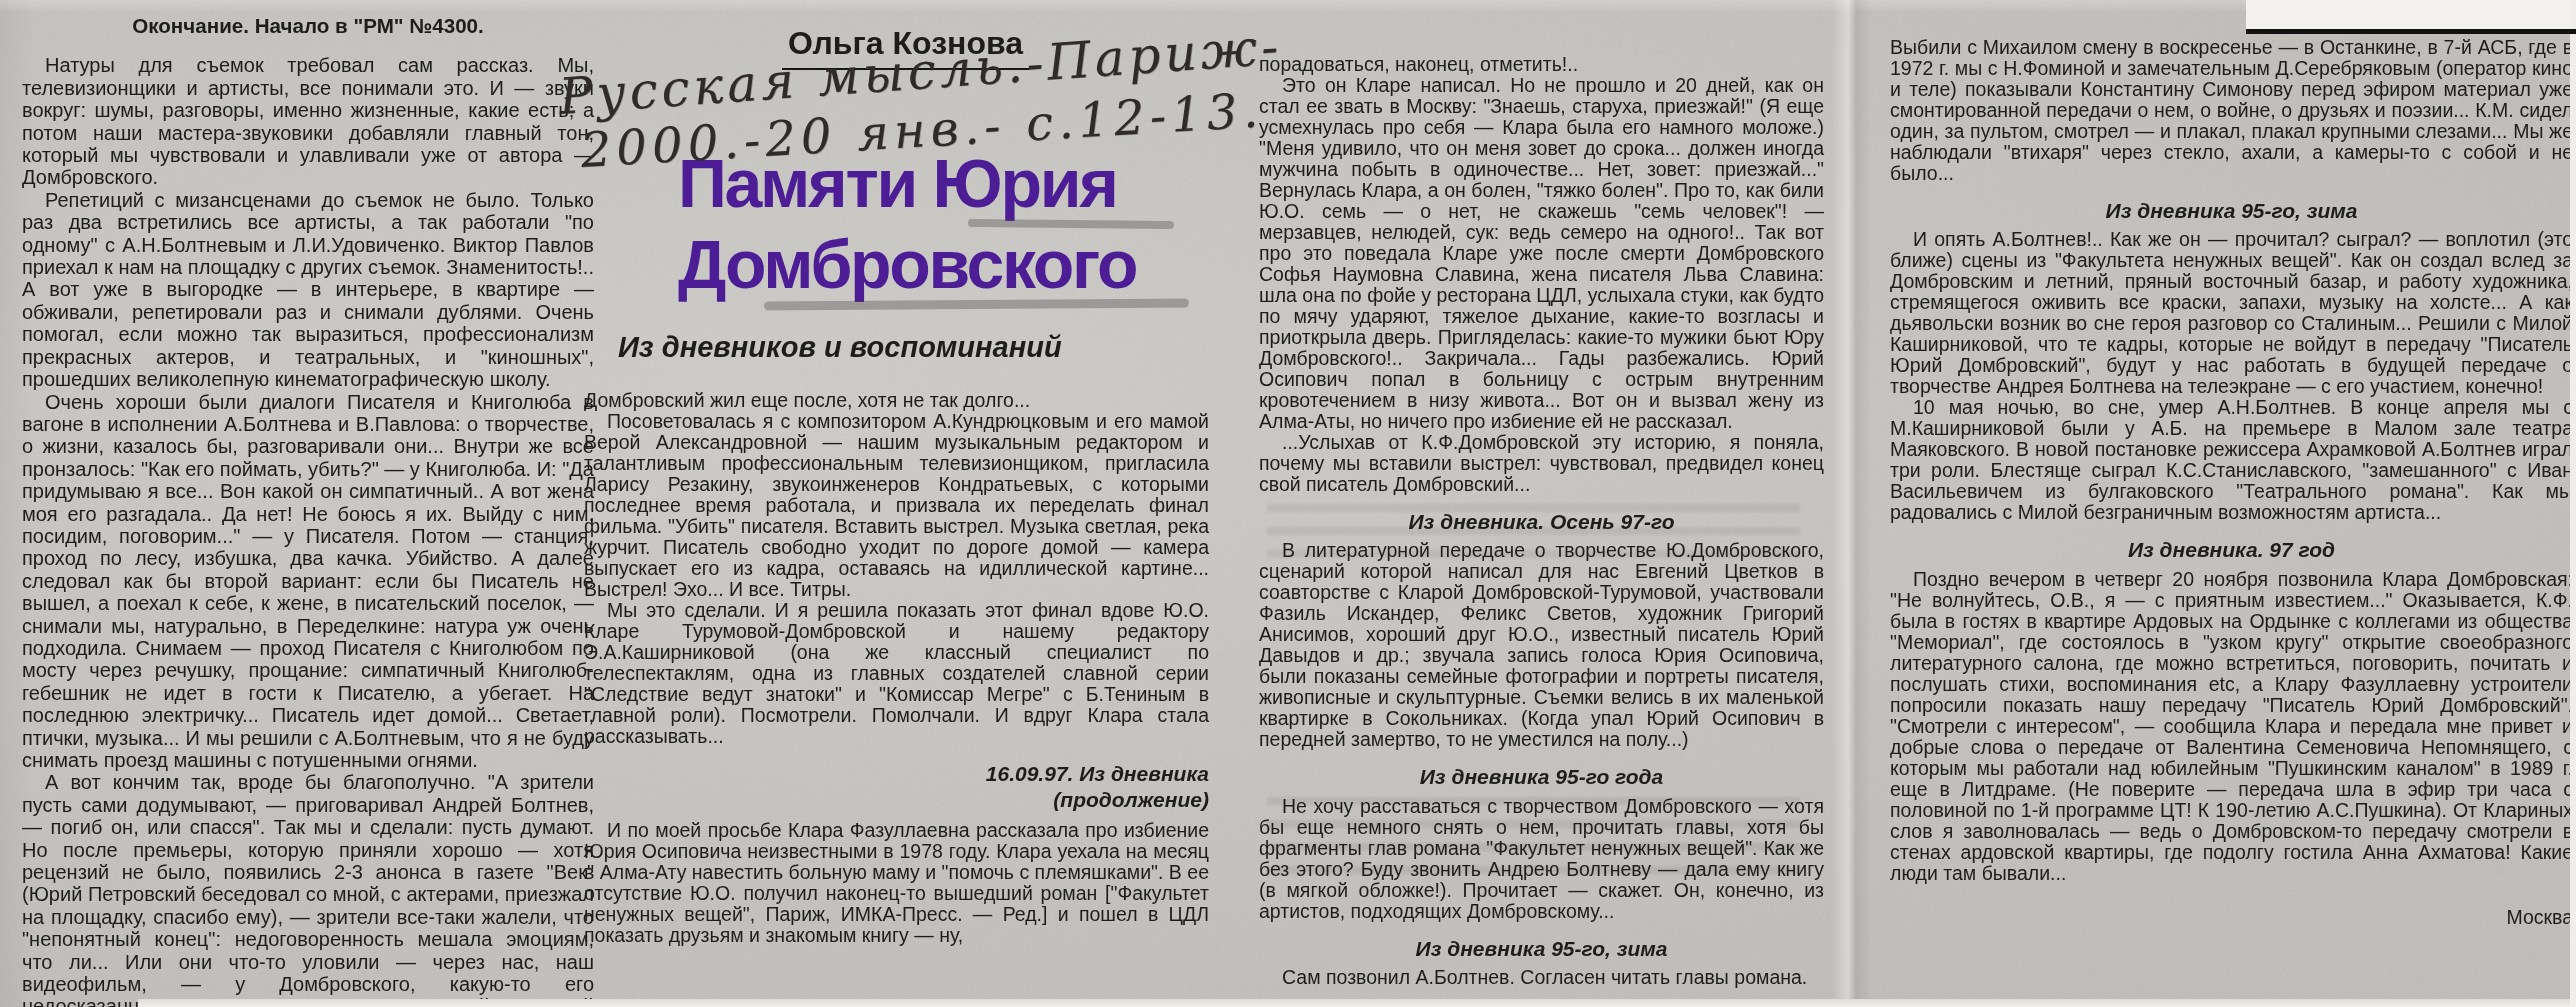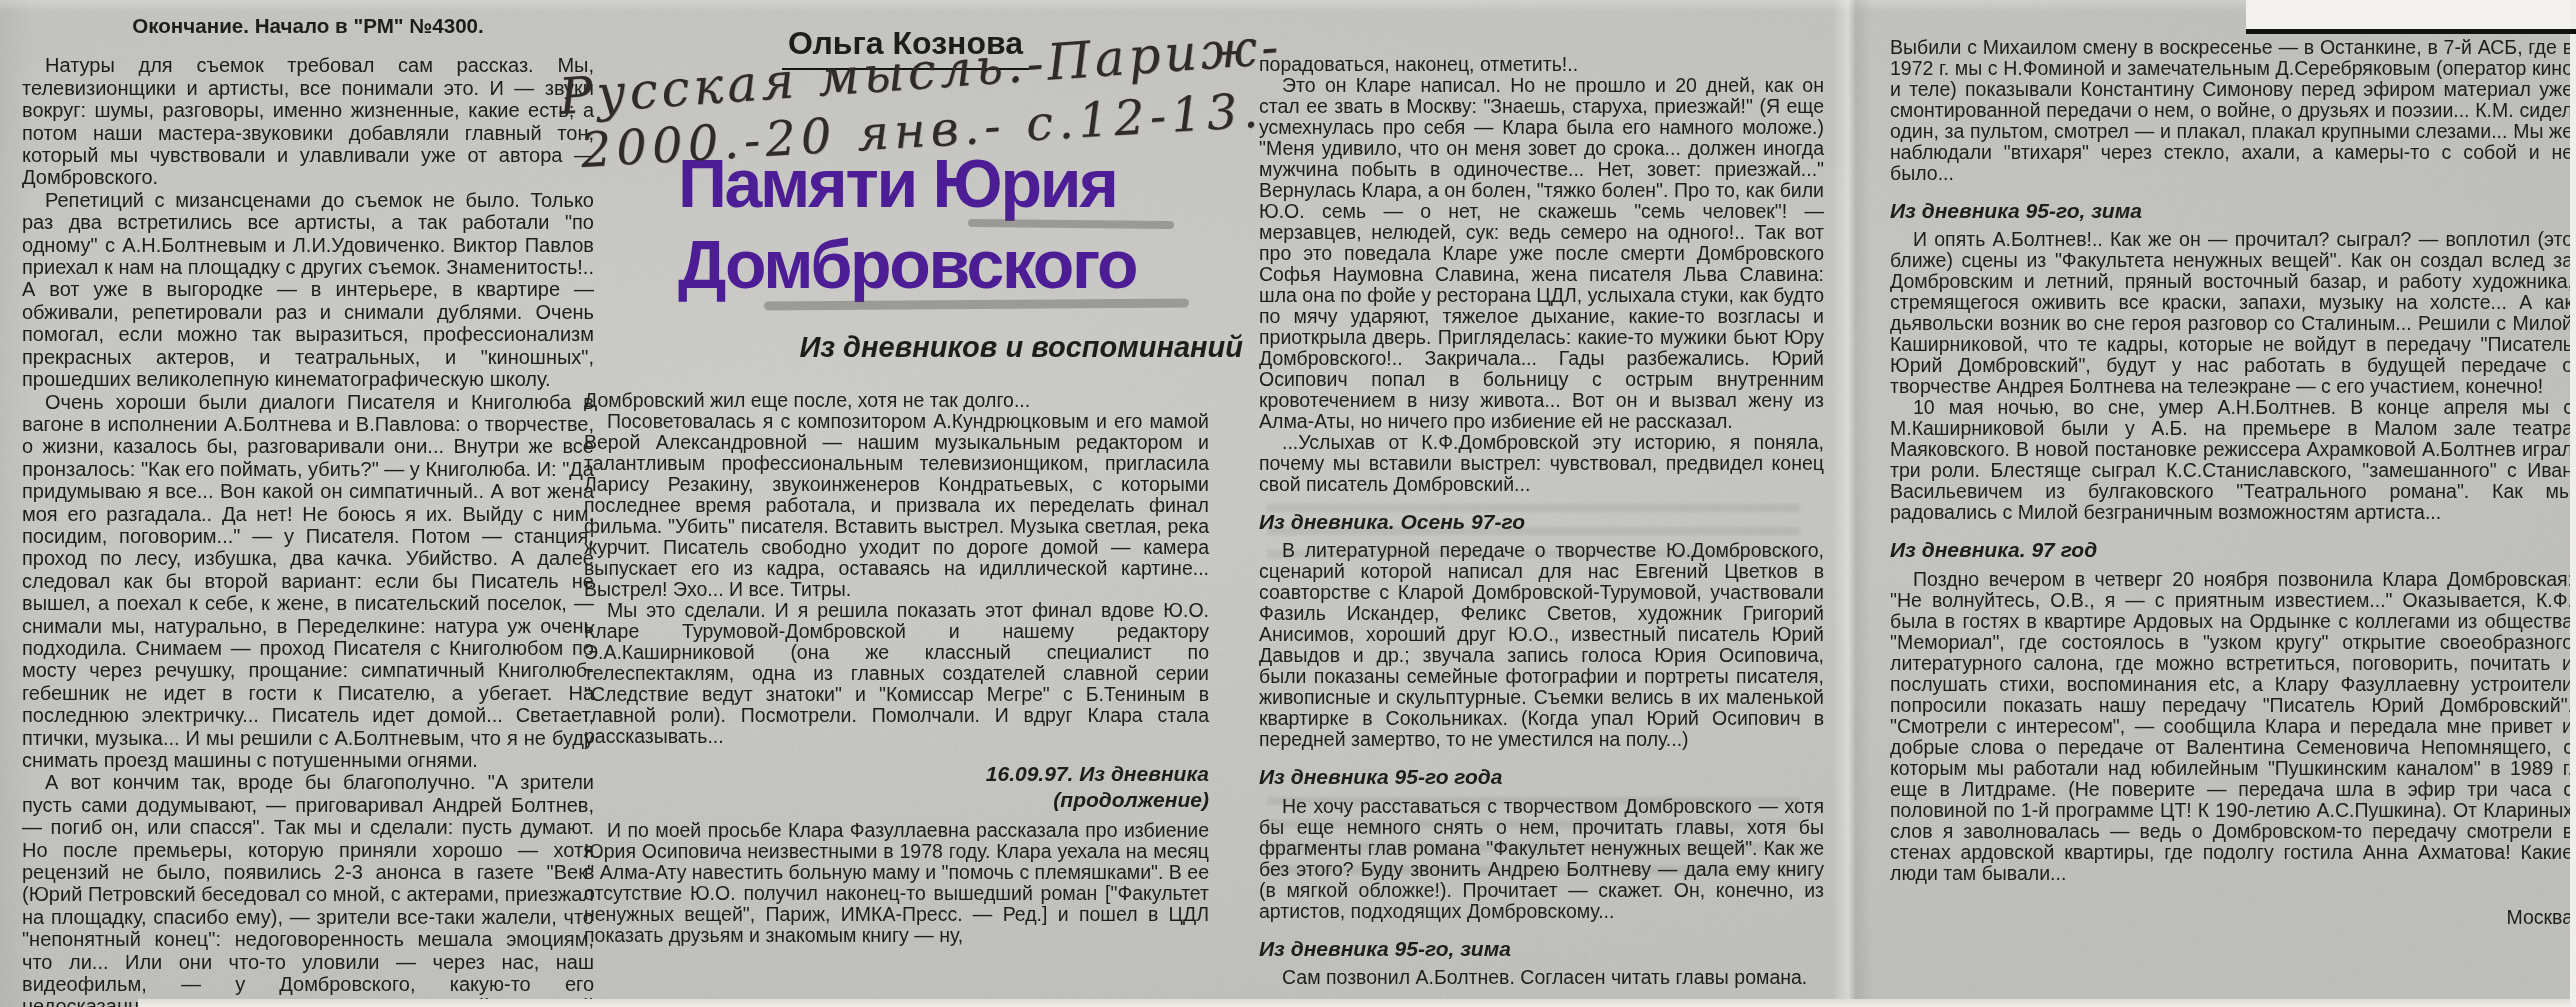--- a/index.html
+++ b/index.html
@@ -22,31 +22,31 @@
   }
   .texture{position:absolute;inset:0;z-index:2;opacity:.16;pointer-events:none;}
   .col{position:absolute;text-align:justify;font-size:19.5px;line-height:21px;z-index:4;}
   .col p{margin:0;text-indent:23px;}
   .col p.noindent{text-indent:0;}
   .col1{left:22px;top:15px;width:572px;font-size:20px;line-height:22.4px;}
   .cont-note{font-weight:bold;text-align:center;text-indent:0 !important;margin:0 0 17px 0 !important;font-size:20.6px;}
   .col2{left:584px;top:390px;width:625px;}
   .col3{left:1259px;top:54px;width:565px;}
   .col4{left:1890px;top:37px;width:683px;}
-  .sect{font-weight:bold;font-style:italic;font-size:21px;line-height:23.5px;margin:15px 0 6.9px 0 !important;text-indent:0 !important;text-align:left;}
+  .sect{font-weight:bold;font-style:italic;font-size:21px;line-height:23.5px;margin:15px 0 6.9px 0 !important;text-indent:0 !important;text-align:center;}
   .sect2{font-weight:bold;font-style:italic;font-size:21px;line-height:26px;margin:13.8px 0 6.9px 0 !important;text-indent:0 !important;text-align:right;}
   .dateline{font-weight:normal;margin-top:23px !important;text-indent:0 !important;text-align:right;}
   
   .author{position:absolute;left:679px;top:25px;width:453px;text-align:center;z-index:5;}
   .author span{display:inline-block;font-weight:bold;font-size:32px;border-bottom:2.3px solid #161616;padding:0 5.7px 5.7px 5.7px;}
   .hand{position:absolute;z-index:6;font-family:"DejaVu Serif", serif;font-style:italic;color:#2e2b28;white-space:nowrap;transform-origin:left top;text-shadow:0.6px 0.6px 0 rgba(46,43,40,.35);}
   .hand1{left:557px;top:68px;font-size:50px;letter-spacing:4px;transform:rotate(-4deg);}
   .hand2{left:579px;top:122px;font-size:48px;letter-spacing:5.2px;transform:rotate(-3.4deg);}
   .title{position:absolute;left:678px;top:143px;width:573px;z-index:4;font-weight:bold;font-size:68px;line-height:81px;letter-spacing:-2.3px;color:#4c1d95;}
-  .subtitle{position:absolute;left:618px;top:331px;width:625px;text-align:right;font-weight:bold;font-style:italic;font-size:29px;z-index:4;}
+  .subtitle{position:absolute;left:618px;top:331px;width:625px;text-align:left;font-weight:bold;font-style:italic;font-size:29px;z-index:4;}
   .pencil{position:absolute;background:rgba(82,80,78,.38);border-radius:4.6px;filter:blur(0.6px);z-index:4;}
   .pencil1{left:968px;top:220px;width:206px;height:7.5px;transform:rotate(.6deg);}
   .pencil2{left:764px;top:300px;width:425px;height:8.6px;transform:rotate(-.4deg);}
   
   .edge-top-right{position:absolute;left:2246px;top:0;width:330px;height:30px;background:#f3f2ee;z-index:5;}
   .top-rule{position:absolute;left:2246px;top:29px;width:330px;height:5.2px;background:#111;z-index:6;}
   .edge-bottom{position:absolute;left:138px;top:999px;width:2438px;height:8.6px;background:linear-gradient(180deg,#dedcd7,#f2f1ec);z-index:5;}
   .edge-right{position:absolute;left:2570px;top:0;width:5.7px;height:1007px;background:#efeeea;z-index:5;}
   .crease{position:absolute;left:1832px;top:0;width:40px;height:1007px;z-index:3;
     background:linear-gradient(90deg, rgba(0,0,0,0), rgba(255,255,255,.38) 40%, rgba(0,0,0,.07) 60%, rgba(0,0,0,0));}

